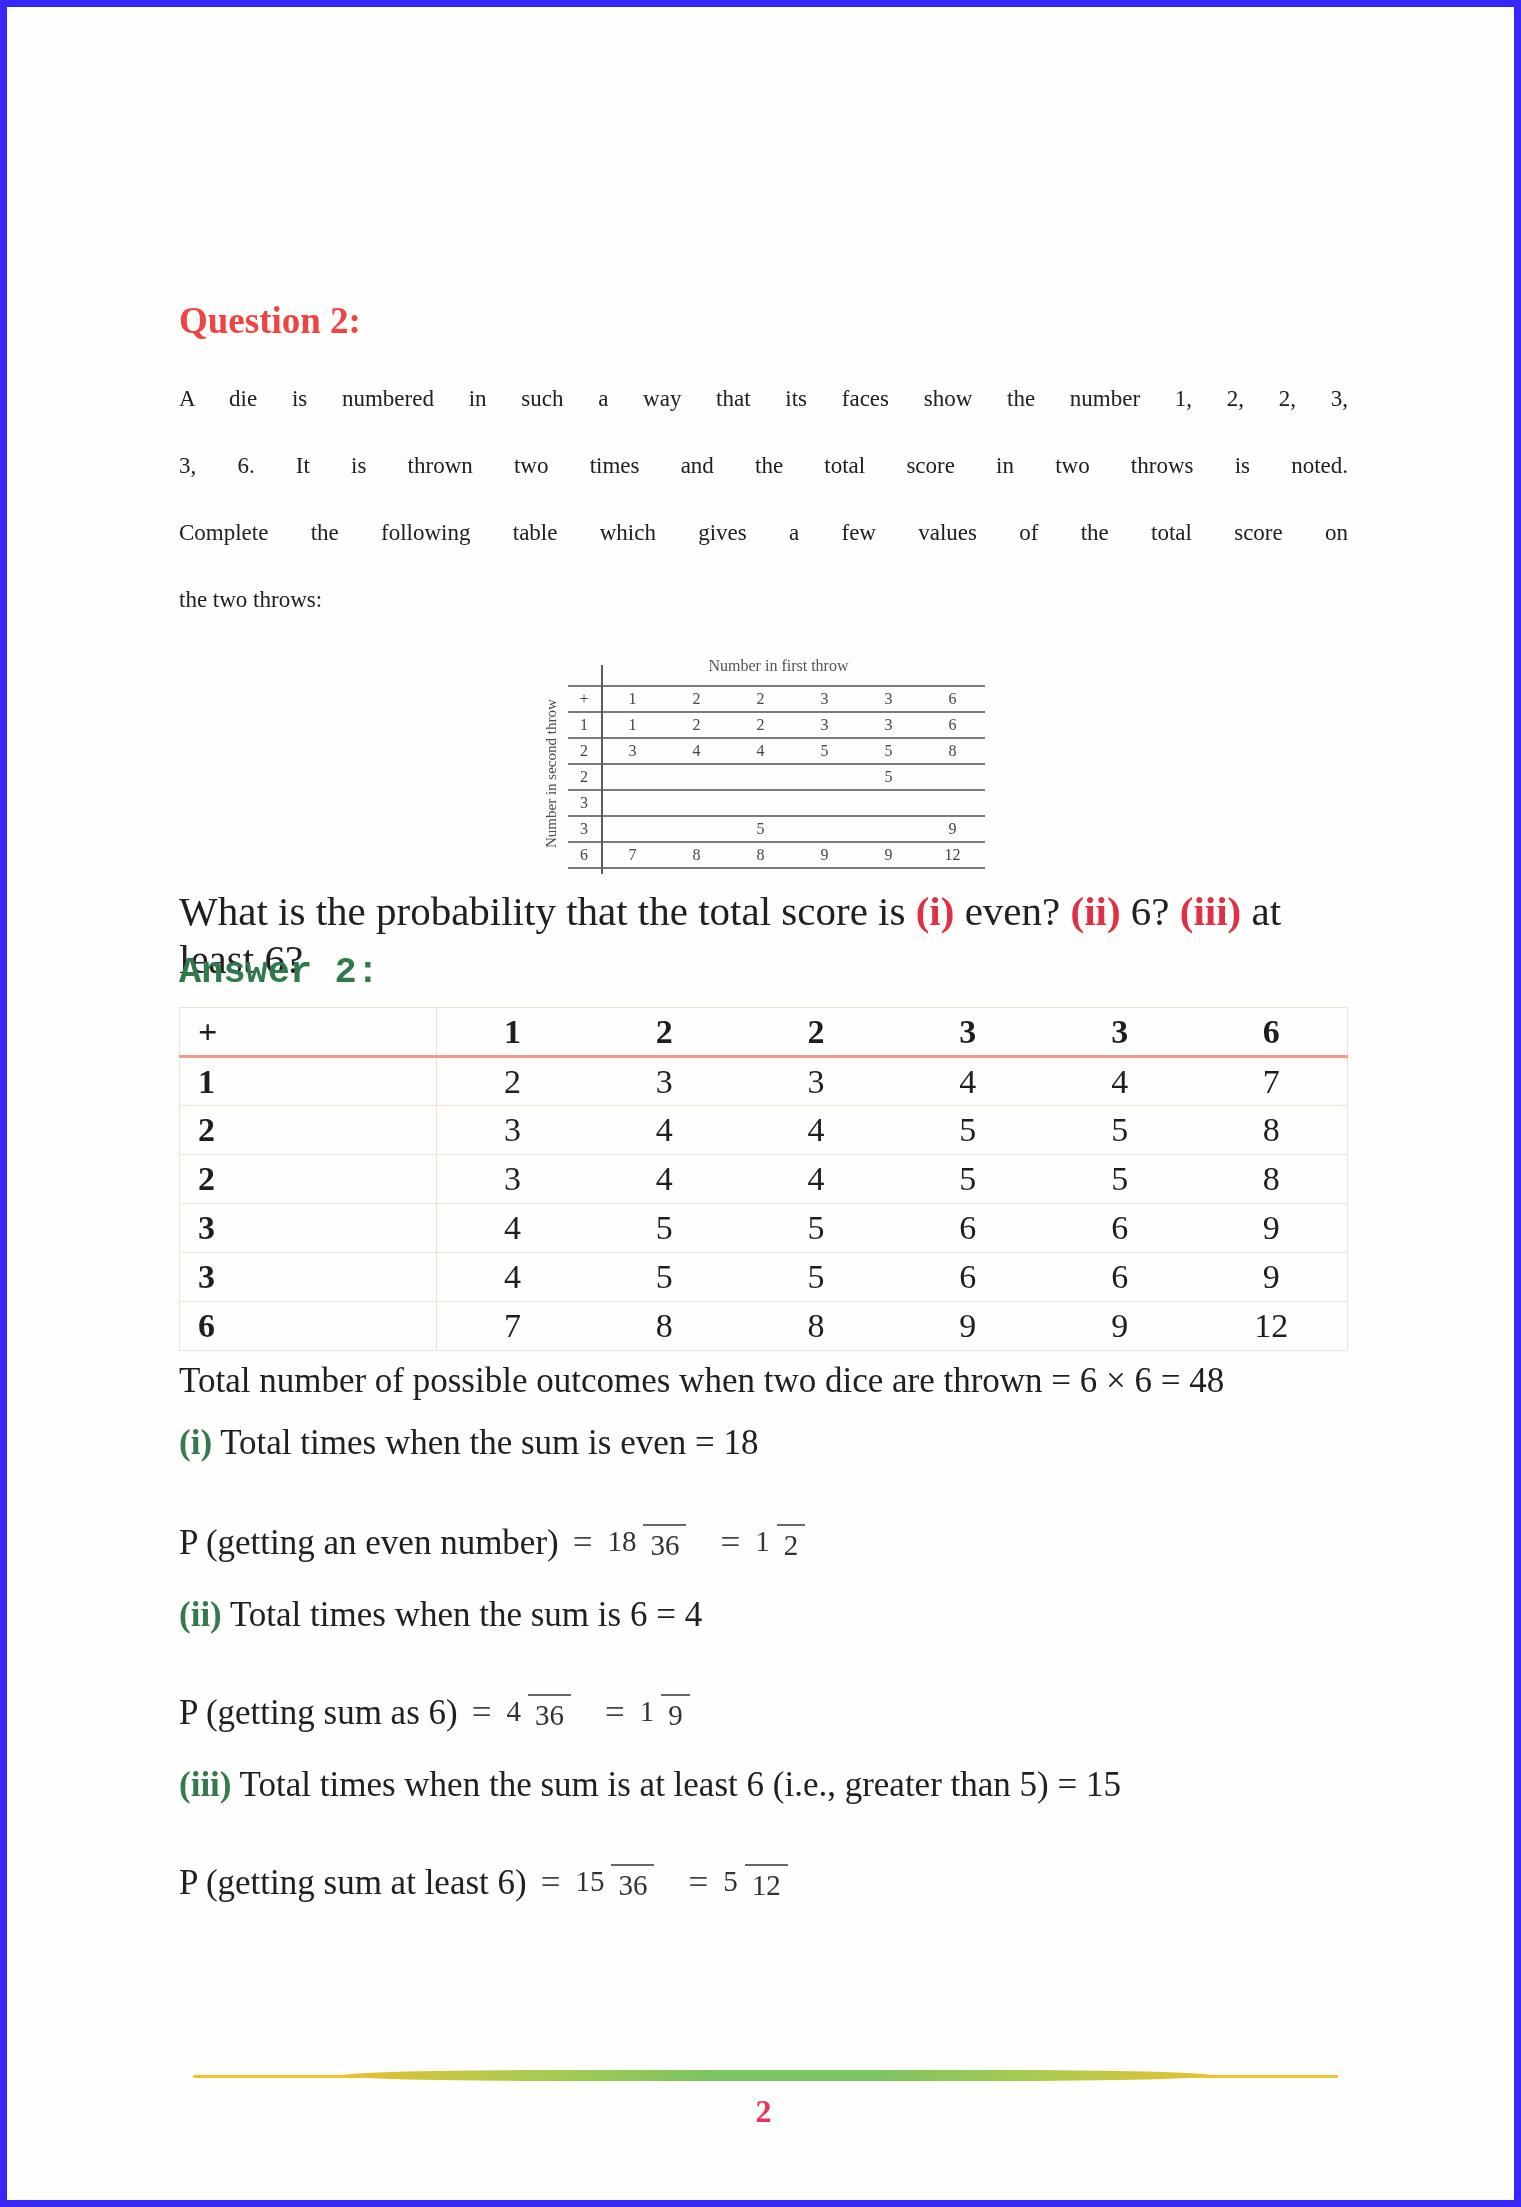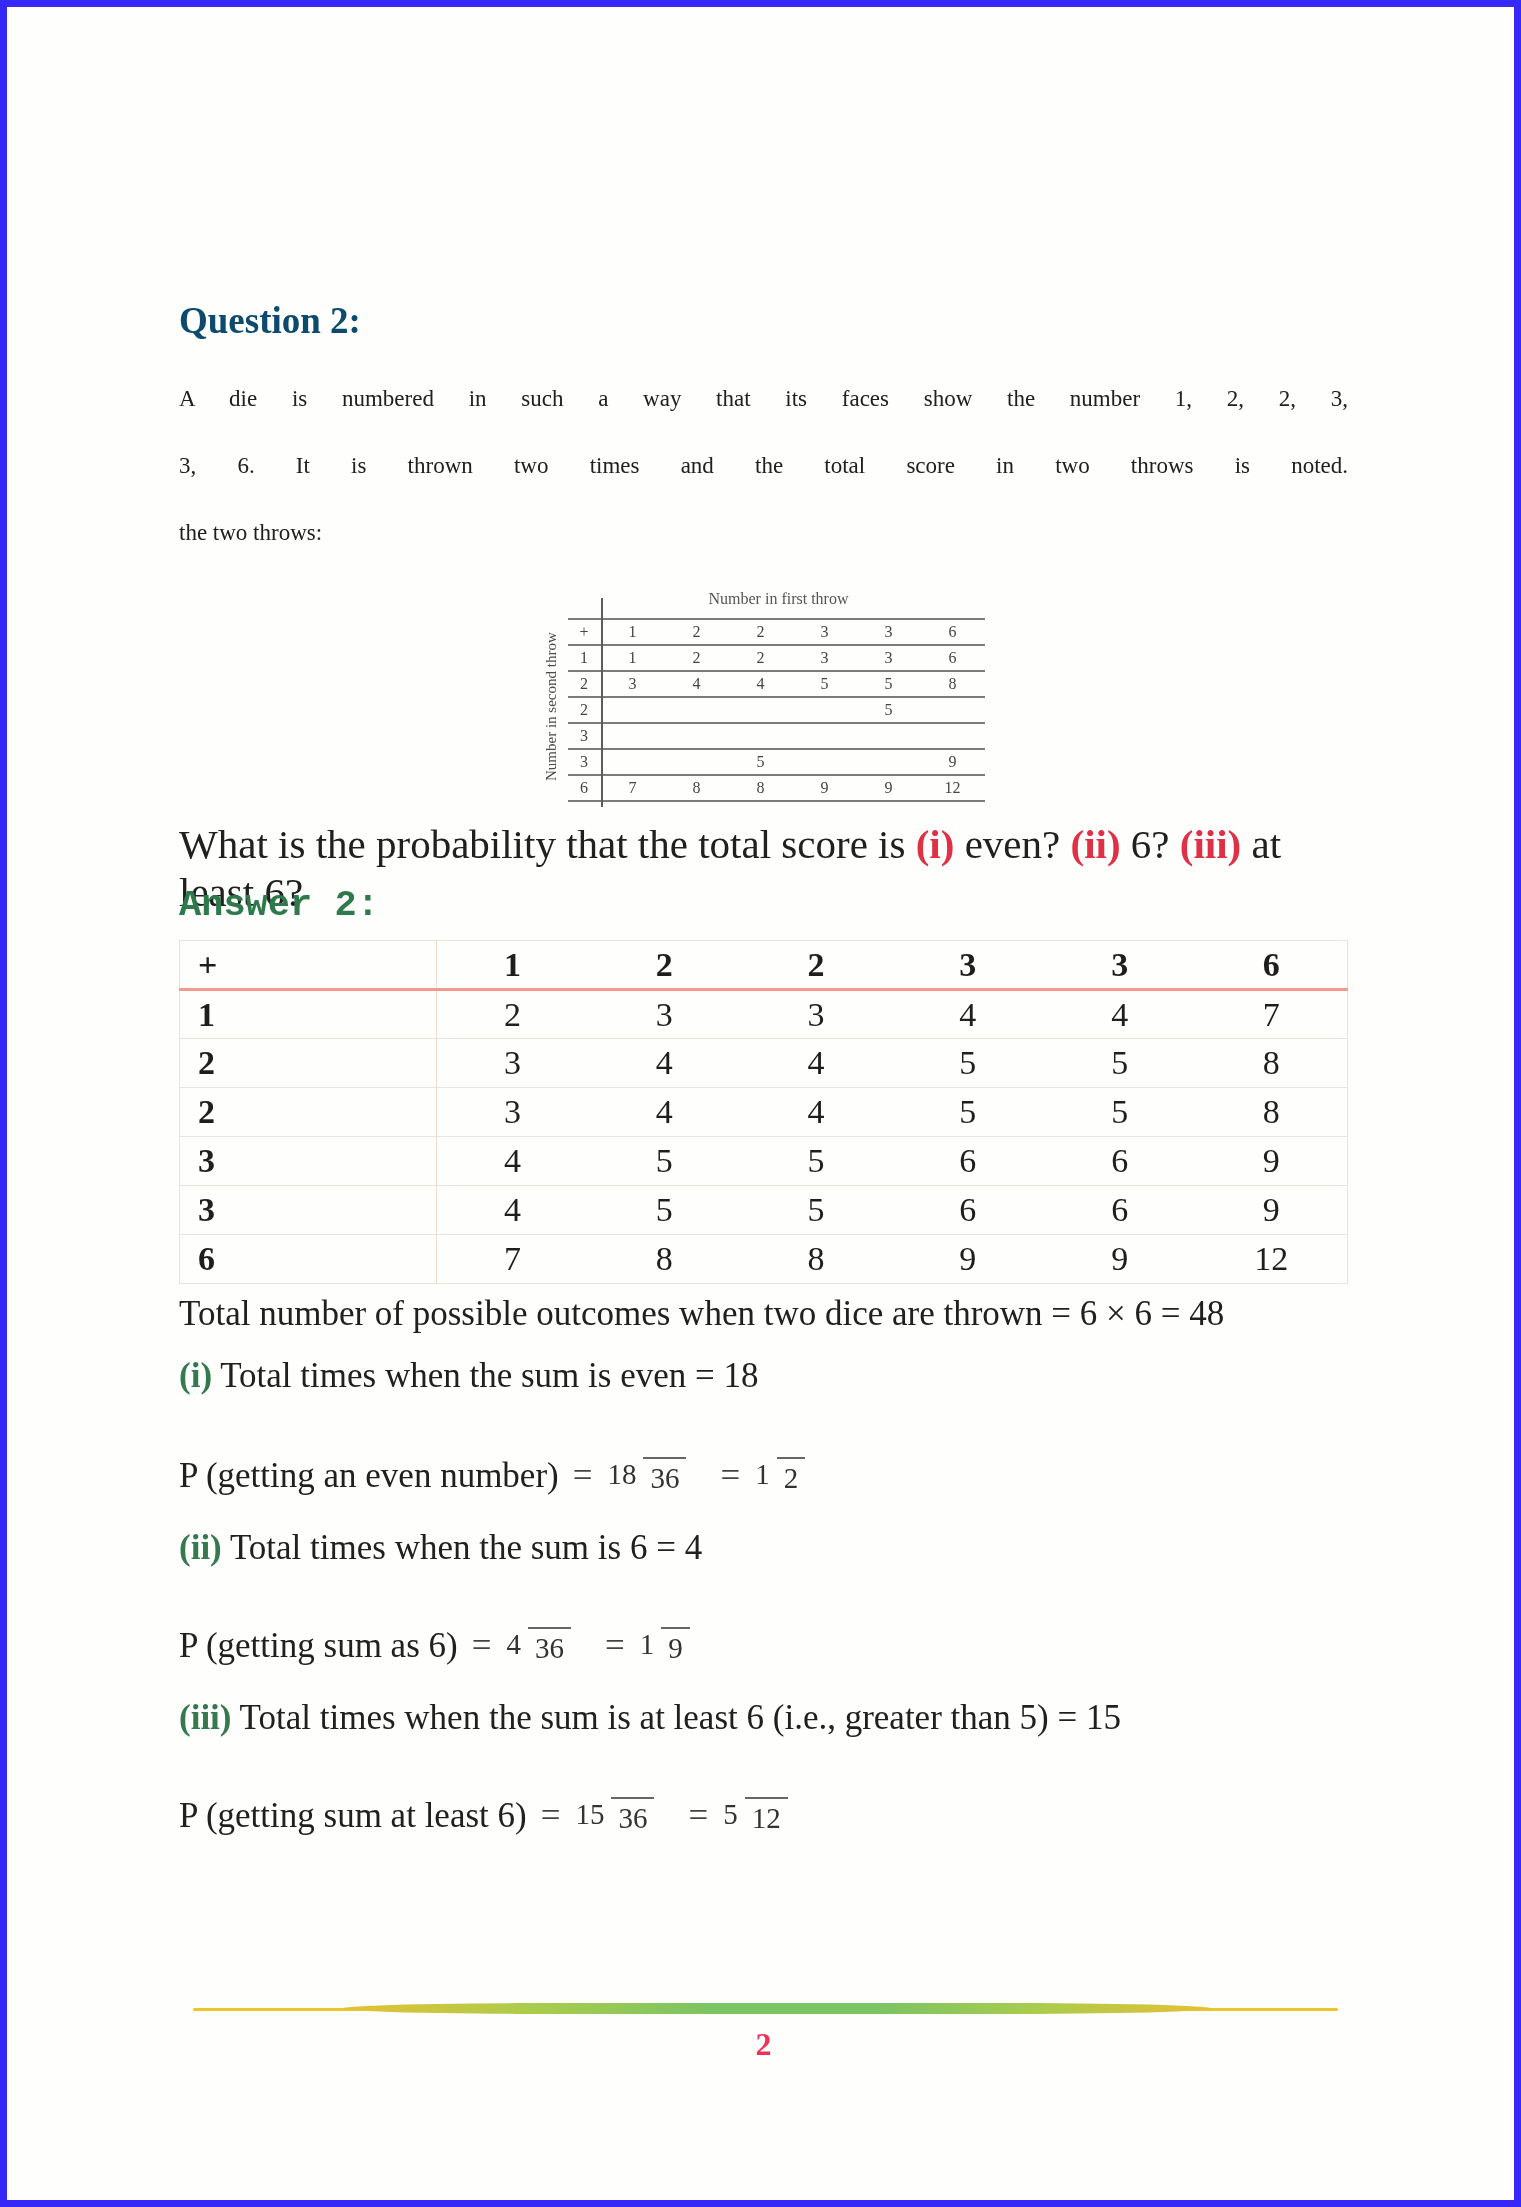--- a/index.html
+++ b/index.html
@@ -12,21 +12,21 @@
     border: 7px solid #3629f7;
     position: relative;
     overflow: hidden;
   }
   .content {
     padding: 292px 166px 0 172px;
     color: #202020;
   }
 
   
-  .q-head { font-size: 37px; font-weight: bold; color: #0c4a6e; height: 46px; }
+  .q-head { font-size: 37px; font-weight: bold; color: #ef4444; height: 46px; }
   .a-head { font-size: 37px; font-weight: bold; color: #2e7a4c; height: 46px; margin-top: 20px; font-family: Liberation Mono, monospace; }
 
   
   .para { margin-top: 20px; font-size: 23px; }
   .pline { line-height: 67px; }
   .just { text-align: justify; text-align-last: justify; }
 
   
   .fig { margin-top: 24px; filter: blur(0.35px); }
   .fig-title { text-align: center; font-size: 16px; color: #555; margin-left: 30px; height: 22px; }
@@ -91,20 +91,21 @@
 <body>
 
 <div class="page">
   <div class="content">
 
     <h2 class="q-head">Question 2:</h2>
 
     <div class="para">
       <div class="pline just">A die is numbered in such a way that its faces show the number 1, 2, 2, 3,</div>
       <div class="pline just">3, 6. It is thrown two times and the total score in two throws is noted.</div>
+      <div class="pline just">Complete the following table which gives a few values of the total score on</div>
       <div class="pline">the two throws:</div>
     </div>
 
     <figure class="fig">
       <div class="fig-title">Number in first throw</div>
       <div class="fig-body">
         <div class="fig-side">Number in second throw</div>
         <div class="fig-tablewrap">
           <table class="fig-table">
             <tbody>

